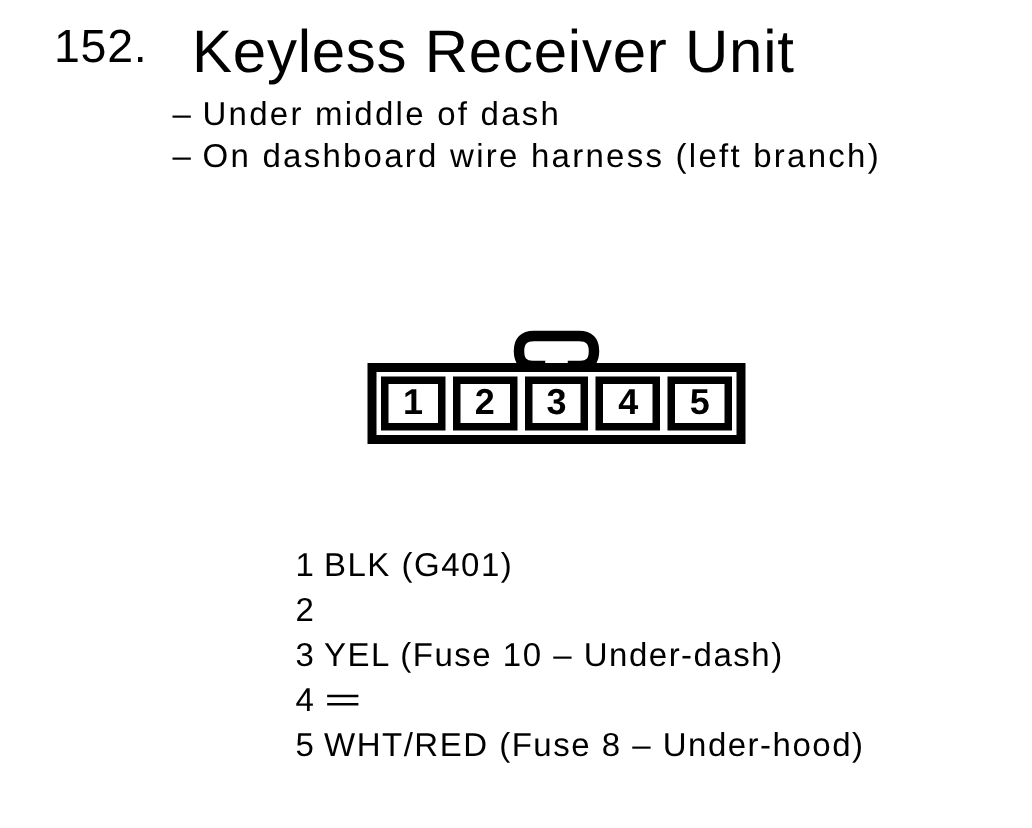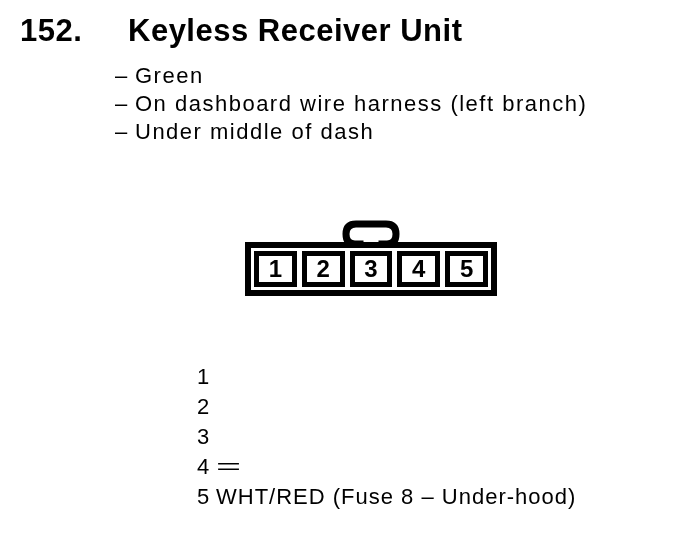--- a/index.html
+++ b/index.html
@@ -9,33 +9,33 @@
     height: 552px;
     background: #ffffff;
     color: #000000;
     font-family: "Liberation Sans", "DejaVu Sans", sans-serif;
     overflow: hidden;
   }
 
   
   .title-num {
     position: absolute;
-    left: 20px;
+    left: 36px;
     top: 13px;
     font-size: 31px;
-    font-weight: bold;
+    font-weight: normal;
     letter-spacing: 0.5px;
     white-space: nowrap;
   }
   .title-text {
     position: absolute;
     left: 128px;
     top: 13px;
-    font-size: 31px;
-    font-weight: bold;
+    font-size: 40px;
+    font-weight: normal;
     letter-spacing: 0.5px;
     white-space: nowrap;
   }
 
   
   .details {
     position: absolute;
     left: 115px;
     top: 62px;
     font-size: 22px;
@@ -99,27 +99,24 @@
 </head>
 <body>
 
 <div class="page">
 
   <span class="title-num">152.</span>
   <span class="title-text">Keyless Receiver Unit</span>
 
   <div class="details">
     <div class="detail-line">
-      <span class="dash-marker">–</span><span>Green</span>
+      <span class="dash-marker">–</span><span>Under middle of dash</span>
     </div>
     <div class="detail-line">
       <span class="dash-marker">–</span><span>On dashboard wire harness (left branch)</span>
-    </div>
-    <div class="detail-line">
-      <span class="dash-marker">–</span><span>Under middle of dash</span>
     </div>
   </div>
 
   <svg class="latch" viewBox="0 0 58 31" xmlns="http://www.w3.org/2000/svg">
     <path d="M 18 31 V 25 H 13 Q 4 25 4 15 Q 4 5 14 5 H 44 Q 54 5 54 15 Q 54 25 45 25 H 40 V 31" fill="none" stroke="#000000" stroke-width="7"></path>
   </svg>
 
   <div class="connector">
     <div class="cavity">
       <span>1</span>
@@ -134,26 +131,28 @@
       <span>4</span>
     </div>
     <div class="cavity">
       <span>5</span>
     </div>
   </div>
 
   <div class="pinout">
     <div class="pin-row">
       <span class="pin-num">1</span>
+      <span class="pin-wire">BLK (G401)</span>
     </div>
     <div class="pin-row">
       <span class="pin-num">2</span>
     </div>
     <div class="pin-row">
       <span class="pin-num">3</span>
+      <span class="pin-wire">YEL (Fuse 10 – Under-dash)</span>
     </div>
     <div class="pin-row">
       <span class="pin-num">4</span>
       <span class="pin-wire eq">=</span>
     </div>
     <div class="pin-row">
       <span class="pin-num">5</span>
       <span class="pin-wire">WHT/RED (Fuse 8 – Under-hood)</span>
     </div>
   </div>

